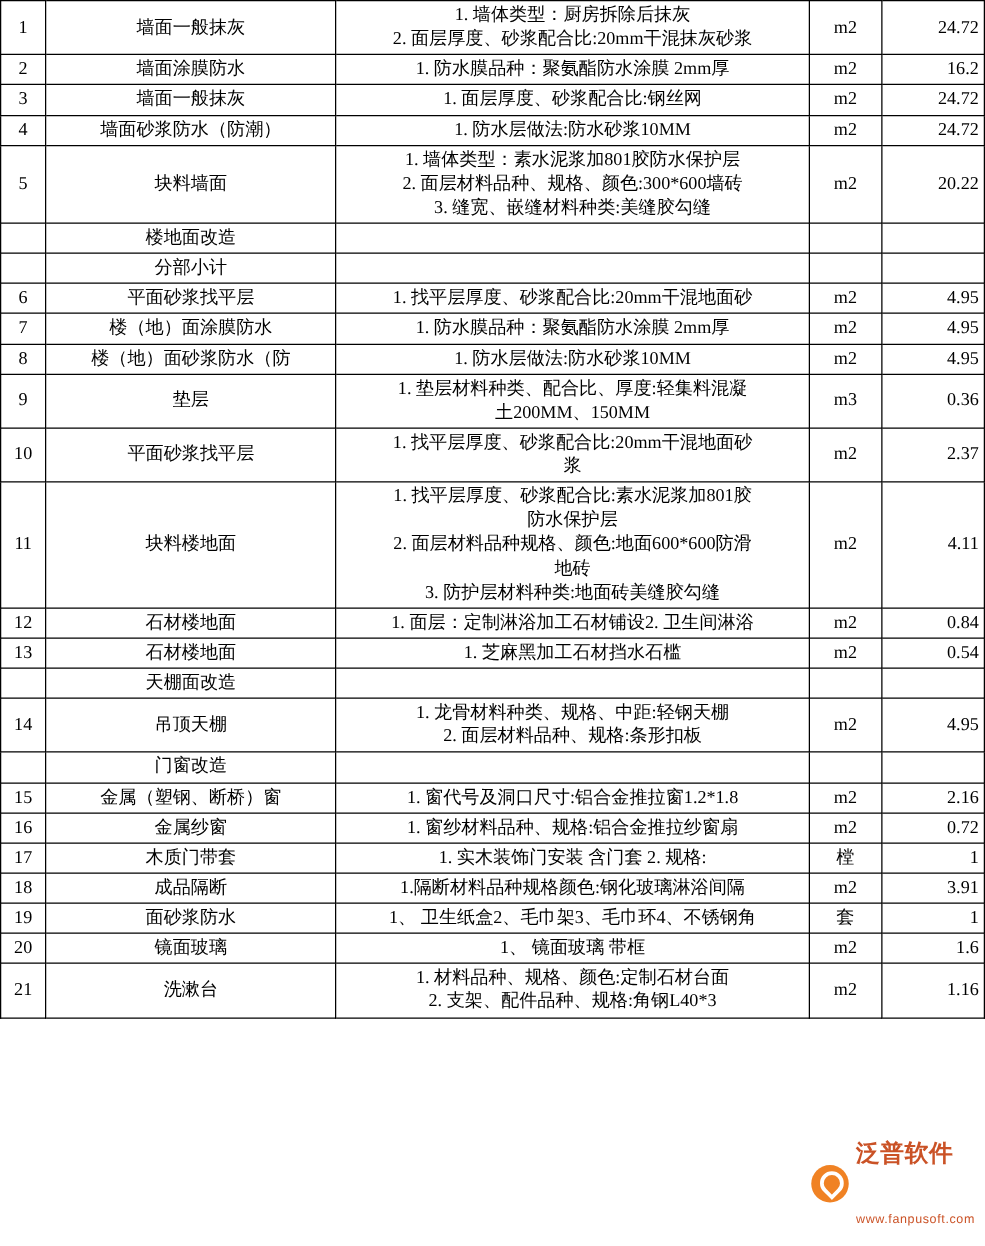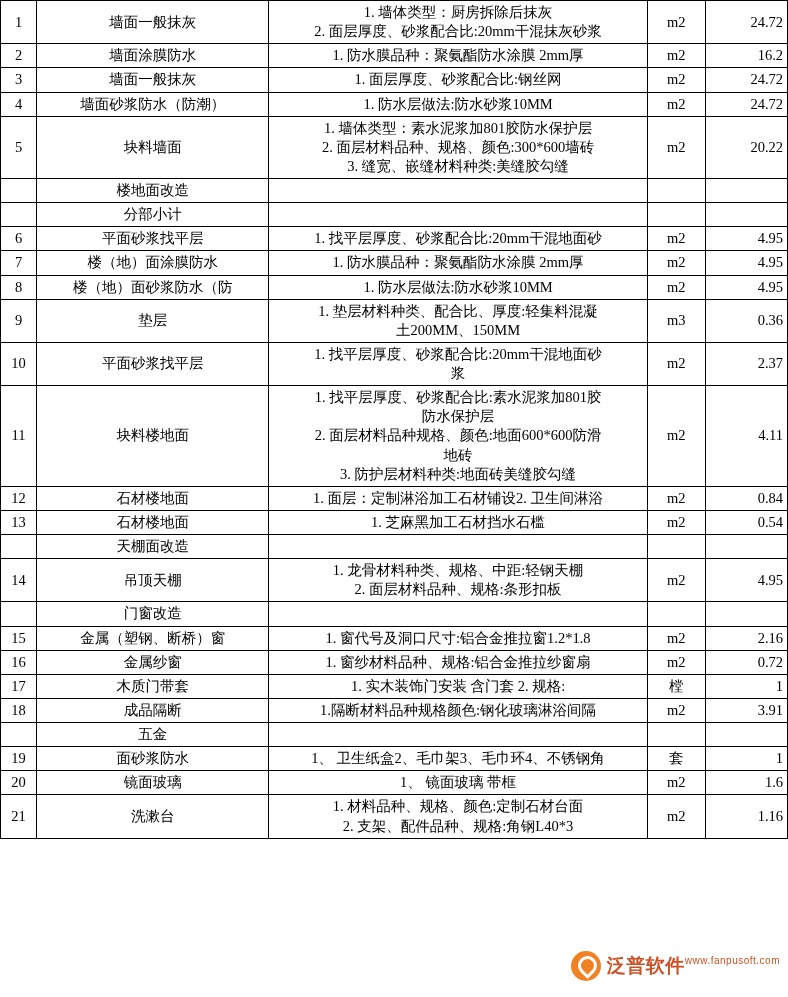--- a/index.html
+++ b/index.html
@@ -63,22 +63,23 @@
     content: "";
     position: absolute;
     left: 7px; top: 5px;
     width: 13px; height: 13px;
     border: 3px solid #ffffff;
     border-radius: 50% 50% 50% 0;
     transform: rotate(-45deg);
   }
   .wm-text {
     display: flex;
-    flex-direction: row;
+    flex-direction: column;
     line-height: 1.05;
+    gap: 37px;
   }
   .wm-title {
     font-family: "Liberation Sans", sans-serif;
     font-size: 19px;
     font-weight: bold;
     color: #c8491b;
     letter-spacing: 0.5px;
   }
   .wm-sub {
     font-family: "Liberation Sans", sans-serif;
@@ -293,27 +294,20 @@
       <tr>
         <td class="num">18</td>
         <td class="name">成品隔断</td>
         <td class="desc">
           <span class="desc-line">1.隔断材料品种规格颜色:钢化玻璃淋浴间隔</span>
         </td>
         <td class="unit">m2</td>
         <td class="qty">3.91</td>
       </tr>
       <tr>
-        <td class="num"></td>
-        <td class="name">五金</td>
-        <td class="desc"></td>
-        <td class="unit"></td>
-        <td class="qty"></td>
-      </tr>
-      <tr>
         <td class="num">19</td>
         <td class="name">面砂浆防水</td>
         <td class="desc">
           <span class="desc-line">1、 卫生纸盒2、毛巾架3、毛巾环4、不锈钢角</span>
         </td>
         <td class="unit">套</td>
         <td class="qty">1</td>
       </tr>
       <tr>
         <td class="num">20</td>

